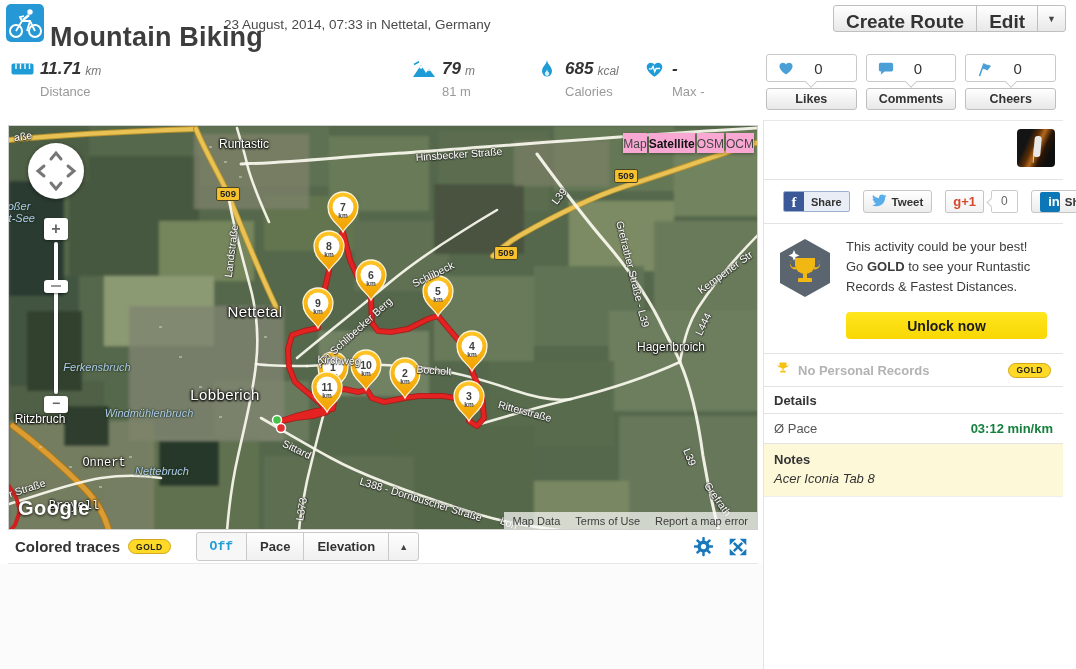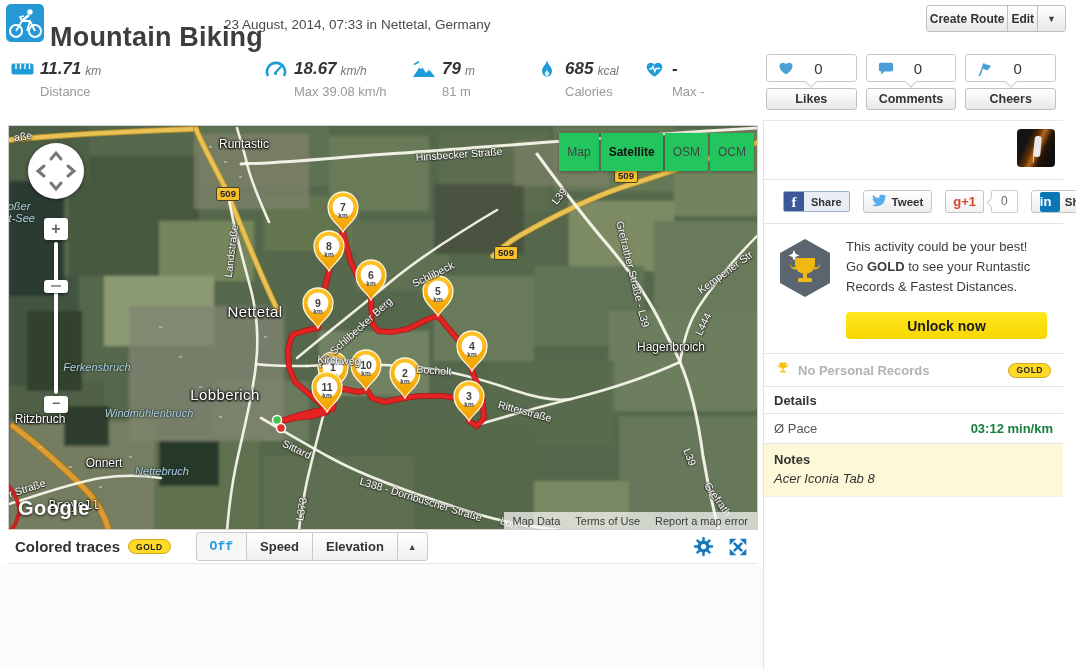--- a/index.html
+++ b/index.html
@@ -5,22 +5,22 @@
   html,body{margin:0;padding:0;background:#fff;}
   *{box-sizing:border-box;}
   .page{position:relative;width:1076px;height:669px;background:#fff;overflow:hidden;
         font-family:"Liberation Sans","DejaVu Sans",sans-serif;color:#333;}
 
   
   .hdr-icon{position:absolute;left:6px;top:4px;width:38px;height:38px;border-radius:5px;background:#2598d5;}
   .hdr-title{position:absolute;left:50px;top:4px;font-size:27px;font-weight:600;color:#3d3d3d;letter-spacing:.2px;}
   .hdr-sub{position:absolute;left:224px;top:17px;font-size:13.5px;color:#4a4a4a;}
   .hdr-btns{position:absolute;right:10px;top:5px;display:flex;}
-  .btn{background:linear-gradient(#fff,#e8e8e8);border:1px solid #bfbfbf;font-size:12px;font-weight:bold;
-       color:#333;padding:5px 3px;cursor:pointer;font-family:inherit;}
+  .btn{background:linear-gradient(#fff,#e8e8e8);border:1px solid #bfbfbf;font-size:19px;font-weight:bold;
+       color:#333;padding:5px 12px;cursor:pointer;font-family:inherit;}
   .hdr-btns .btn{border-radius:0;margin-left:-1px;height:27px;}
   .hdr-btns .btn:first-child{border-radius:3px 0 0 3px;}
   .hdr-btns .btn:last-child{border-radius:0 3px 3px 0;font-size:9px;padding:5px 9px;color:#444;}
 
   
   .stats-row{position:absolute;left:10px;top:58px;height:50px;width:750px;}
   .stat{position:absolute;top:0;}
   .stat-top{display:flex;align-items:center;font-style:italic;}
   .sicon{width:24px;height:22px;margin-right:6px;display:inline-flex;align-items:center;justify-content:center;}
   .sval{font-size:17px;font-weight:bold;color:#333;}
@@ -43,21 +43,21 @@
        overflow:hidden;background:#55674c;cursor:grab;}
   .map svg.canvas{position:absolute;left:0;top:0;}
   .mlabel{position:absolute;white-space:nowrap;pointer-events:none;transform-origin:center;}
   .town-sm{font-size:12px;color:#fff;text-shadow:0 0 2px #000,0 0 3px #000,0 1px 2px #000;}
   .town-lg{font-size:15px;color:#fff;letter-spacing:.4px;text-shadow:0 0 3px #000,0 0 3px #000,0 1px 2px #000;}
   .nature{font-size:11px;font-style:italic;color:#aecbec;text-shadow:0 0 2px #203016,0 0 2px #203016;}
   .road{font-size:10.5px;color:#fff;text-shadow:0 0 2px #3e4038,0 0 2px #3e4038,0 1px 1px #222;}
   .shield{font-size:9.5px;font-weight:bold;color:#222;background:#f7c12e;border:1px solid #4a4322;
           border-radius:2px;padding:0 3px;line-height:12px;text-shadow:none;}
   .layer-btns{position:absolute;top:7px;right:3px;display:flex;gap:2px;}
-  .lbtn{height:38px;padding:0 8px;background:#22c55e;border:none;color:#444;font-size:12px;line-height:22px;
+  .lbtn{height:20px;padding:0 0;background:#f9a8d4;border:none;color:#444;font-size:12px;line-height:22px;
         box-shadow:0 1px 3px rgba(0,0,0,.35);cursor:pointer;font-family:inherit;}
   .lbtn.active{font-weight:bold;color:#111;}
   .pan-ctl{position:absolute;left:19px;top:17px;width:56px;height:56px;border-radius:50%;background:#fff;
            box-shadow:0 1px 4px rgba(0,0,0,.4);cursor:pointer;}
   .zbtn{position:absolute;width:24px;background:#fff;border-radius:3px;box-shadow:0 1px 3px rgba(0,0,0,.4);
         text-align:center;color:#666;font-weight:bold;cursor:pointer;}
   .zoom-in{left:35px;top:92px;height:22px;font-size:16px;line-height:22px;}
   .zoom-track{position:absolute;left:45px;top:116px;width:4px;height:152px;background:#fff;border-radius:2px;
         box-shadow:0 1px 2px rgba(0,0,0,.4);}
   .zoom-handle{position:absolute;left:35px;top:154px;width:24px;height:13px;background:#fff;border-radius:3px;
@@ -104,21 +104,21 @@
   .tw-btn,.in-btn{height:23px;border:1px solid #c6c6c6;border-radius:3px;background:linear-gradient(#fff,#ececec);
         display:flex;align-items:center;gap:5px;padding:0 8px;font-size:11.5px;font-weight:bold;color:#333;cursor:pointer;}
   .g-wrap{display:flex;align-items:center;}
   .g-btn{height:23px;border:1px solid #c6c6c6;border-radius:2px;background:linear-gradient(#fff,#f2f2f2);
         padding:0 7px;font-size:13px;font-weight:bold;color:#d6492f;line-height:21px;cursor:pointer;}
   .g-count{position:relative;height:23px;border:1px solid #ccc;border-radius:2px;padding:0 9px;margin-left:7px;
         font-size:12px;color:#666;line-height:21px;}
   .g-count::before{content:'';position:absolute;left:-4px;top:8px;width:6px;height:6px;background:#fff;
         border-left:1px solid #ccc;border-bottom:1px solid #ccc;transform:rotate(45deg);}
   .in-logo{width:20px;height:20px;background:#0b77b7;color:#fff;border-radius:2px;font-weight:bold;font-size:13px;
-        text-align:left;line-height:20px;}
+        text-align:right;line-height:20px;}
   .promo{padding:13px 16px 14px 12px;display:grid;grid-template-columns:62px 1fr;column-gap:8px;}
   .promo-text{font-size:13px;color:#3c3c3c;line-height:1.55;}
   .unlock{grid-column:2;margin-top:9px;background:linear-gradient(#ffe61e,#f8d703);border:none;border-radius:4px;
         height:27px;font-size:14px;font-weight:bold;color:#1d1d1d;cursor:pointer;font-family:inherit;}
   .records-row{height:33px;display:flex;align-items:center;padding:0 12px;}
   .rec-label{font-size:13px;font-weight:bold;color:#b3b3b3;margin-left:8px;}
   .records-row .gold-pill{margin-left:auto;}
   .details-title{height:27px;line-height:27px;padding-left:10px;font-size:13px;font-weight:bold;color:#333;}
   .pace-row{height:30px;display:flex;align-items:center;padding:0 10px;font-size:13px;color:#555;}
   .pace-val{margin-left:auto;font-weight:bold;color:#15803d;}
@@ -161,34 +161,20 @@
                 <line x1="9.5" y1="2.5" x2="9.5" y2="8"></line>
                 <line x1="14" y1="2.5" x2="14" y2="8"></line>
                 <line x1="18.5" y1="2.5" x2="18.5" y2="8"></line>
               </g>
             </svg>
         </span>
         <span class="sval">11.71</span>
         <span class="sunit">km</span>
       </div>
       <div class="slabel">Distance</div>
-    </div>
-    <div class="stat stat-3">
-      <div class="stat-top">
-        <span class="sicon">
-          <svg width="22" height="18" viewBox="0 0 22 18">
-              <path d="M3,16 A9,9 0 1 1 19,16" fill="none" stroke="#1e9cd8" stroke-width="2.6"></path>
-          <path d="M10,13 L18,4.5" stroke="#1e9cd8" stroke-width="2.2"></path>
-              <circle cx="10.5" cy="13.5" r="1.6" fill="#1e9cd8"></circle>
-            </svg>
-        </span>
-        <span class="sval">18.67</span>
-        <span class="sunit">km/h</span>
-      </div>
-      <div class="slabel">Max 39.08 km/h</div>
     </div>
     <div class="stat stat-4">
       <div class="stat-top">
         <span class="sicon">
           <svg width="24" height="17" viewBox="0 0 24 17">
               <polygon points="1,16 9,4 14,12 17,8 23,16" fill="#1e9cd8"></polygon>
           <polygon points="7.2,6.8 9,4 10.8,6.8 9,8" fill="#fff"></polygon>
               <polygon points="16,9.4 17,8 18,9.4 17,10.2" fill="#fff"></polygon>
           <path d="M2,3.5 L7,0.8" stroke="#1e9cd8" stroke-width="1.6"></path>
             </svg>
@@ -440,21 +426,21 @@
         <div class="mlabel shield" style="left: 497px; top: 127px; transform: translate(-50%, -50%) rotate(0deg);">509</div>
         <div class="mlabel road" style="left: 222px; top: 125px; transform: translate(-50%, -50%) rotate(-83deg);">Landstraße</div>
         <div class="mlabel road" style="left: 550px; top: 70px; transform: translate(-50%, -50%) rotate(-52deg);">L39</div>
         <div class="mlabel town-lg" style="left: 246px; top: 185px; transform: translate(-50%, -50%) rotate(0deg);">Nettetal</div>
         <div class="mlabel town-lg" style="left: 216px; top: 268px; transform: translate(-50%, -50%) rotate(0deg);">Lobberich</div>
         <div class="mlabel nature" style="left: 10px; top: 80px; transform: translate(-50%, -50%) rotate(0deg);">oßer</div>
         <div class="mlabel nature" style="left: 10px; top: 92px; transform: translate(-50%, -50%) rotate(0deg);">itt-See</div>
         <div class="mlabel nature" style="left: 88px; top: 241px; transform: translate(-50%, -50%) rotate(0deg);">Ferkensbruch</div>
         <div class="mlabel town-sm" style="left: 31px; top: 293px; transform: translate(-50%, -50%) rotate(0deg);">Ritzbruch</div>
         <div class="mlabel nature" style="left: 140px; top: 287px; transform: translate(-50%, -50%) rotate(0deg);">Windmühlenbruch</div>
-        <div class="mlabel town-sm" style="left: 95px; top: 337px; transform: translate(-50%, -50%) rotate(0deg);">Onnert</div>
+        <div class="mlabel town-sm" style="left: 95px; top: 337px; transform: translate(-50%, -50%) rotate(0deg); font-family: Liberation Mono, monospace;">Onnert</div>
         <div class="mlabel nature" style="left: 153px; top: 345px; transform: translate(-50%, -50%) rotate(0deg);">Nettebruch</div>
         <div class="mlabel town-sm" style="left: 65px; top: 380px; transform: translate(-50%, -50%) rotate(0deg); font-family: Liberation Mono, monospace;">Breyell</div>
         <div class="mlabel road" style="left: 18px; top: 362px; transform: translate(-50%, -50%) rotate(-18deg);">r Straße</div>
         <div class="mlabel road" style="left: 288px; top: 323px; transform: translate(-50%, -50%) rotate(26deg);">Sittard</div>
         <div class="mlabel road" style="left: 292px; top: 383px; transform: translate(-50%, -50%) rotate(-80deg);">L373</div>
         <div class="mlabel road" style="left: 412px; top: 373px; transform: translate(-50%, -50%) rotate(17deg);">L388 - Dornbuscher Straße</div>
         <div class="mlabel road" style="left: 500px; top: 397px; transform: translate(-50%, -50%) rotate(22deg);">Loh</div>
         <div class="mlabel road" style="left: 516px; top: 285px; transform: translate(-50%, -50%) rotate(15deg);">Ritterstraße</div>
         <div class="mlabel road" style="left: 345px; top: 206px; transform: translate(-50%, -50%) rotate(-42deg);">Am Schlibecker Berg</div>
         <div class="mlabel road" style="left: 424px; top: 148px; transform: translate(-50%, -50%) rotate(-26deg);">Schlibeck</div>
@@ -494,21 +480,21 @@
       <span>Terms of Use</span>
       <span>Report a map error</span>
     </div>
   </div>
 
   <div class="traces">
     <span class="ct-label">Colored traces</span>
     <span class="gold-pill">GOLD</span>
     <div class="tgroup">
       <button class="tbtn active">Off</button>
-      <button class="tbtn">Speed</button>
+      <button class="tbtn">Pace</button>
       <button class="tbtn">Elevation</button>
       <button class="tbtn">▲</button>
     </div>
     <div class="map-tools">
       <span>
         <svg width="21" height="21" viewBox="0 0 24 24">
           <g fill="#1878bc">
             <rect x="10.6" y="1" width="2.8" height="5" rx="1"></rect>
             <rect x="10.6" y="1" width="2.8" height="5" rx="1" transform="rotate(45 12 12)"></rect>
             <rect x="10.6" y="1" width="2.8" height="5" rx="1" transform="rotate(90 12 12)"></rect>

